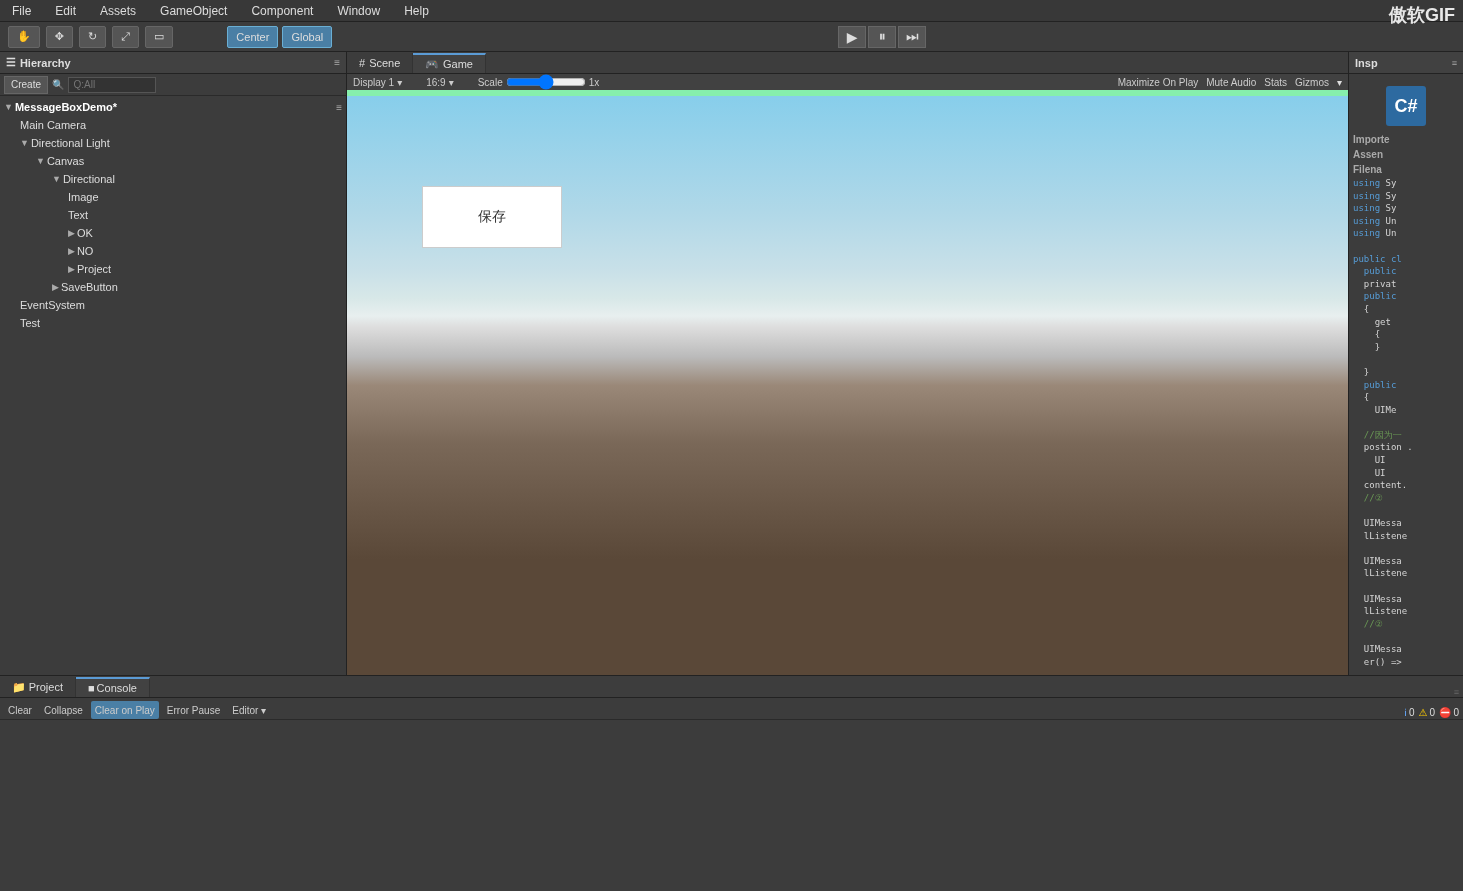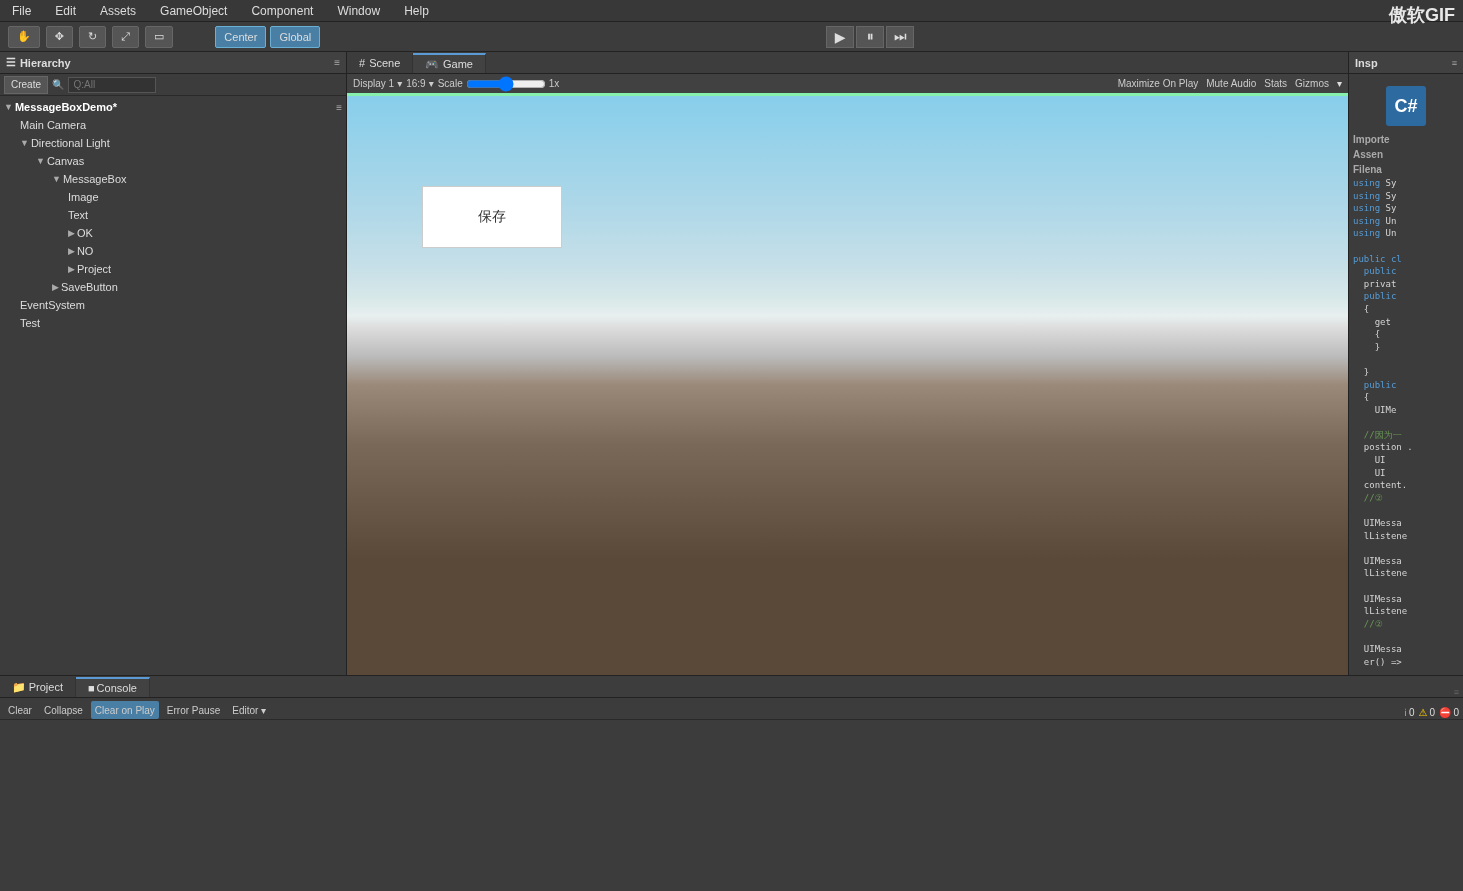--- a/index.html
+++ b/index.html
@@ -42,21 +42,21 @@
       cursor: pointer;
       border-radius: 2px;
       height: 22px;
       display: flex;
       align-items: center;
     }
     .toolbar-btn.active { background: #4a7fa5; border-color: #6aafd4; }
     .toolbar-center {
       display: flex;
       gap: 4px;
-      margin-left: 8px;
+      margin-left: 20px;
       padding-left: 28px;
     }
     .play-controls {
       display: flex;
       gap: 2px;
       margin-left: auto;
       margin-right: auto;
     }
     .play-btn {
       background: #555;
@@ -180,23 +180,23 @@
     .scene-tab.active {
       background: #424242;
       border-top: 2px solid #5b9bd5;
     }
     .scene-controls {
       height: 22px;
       background: #414141;
       display: flex;
       align-items: center;
       padding: 0 6px;
-      gap: 4px;
+      gap: 24px;
       font-size: 10px;
-      border-bottom: 3px solid #86efac;
+      border-bottom: 6px solid #86efac;
     }
     .scene-control-item {
       display: flex;
       align-items: center;
       gap: 3px;
       color: #ccc;
     }
     .scene-viewport {
       flex: 1;
       position: relative;
@@ -414,21 +414,21 @@
         <span>Directional Light</span>
       </div>
 
       <div class="hierarchy-item indent-2">
         <span class="triangle">▼</span>
         <span>Canvas</span>
       </div>
 
       <div class="hierarchy-item indent-3">
         <span class="triangle">▼</span>
-        <span>MessageBox</span>
+        <span>Directional</span>
       </div>
 
       <div class="hierarchy-item indent-4">
         <span>Image</span>
       </div>
 
       <div class="hierarchy-item indent-4">
         <span>Text</span>
       </div>
 

